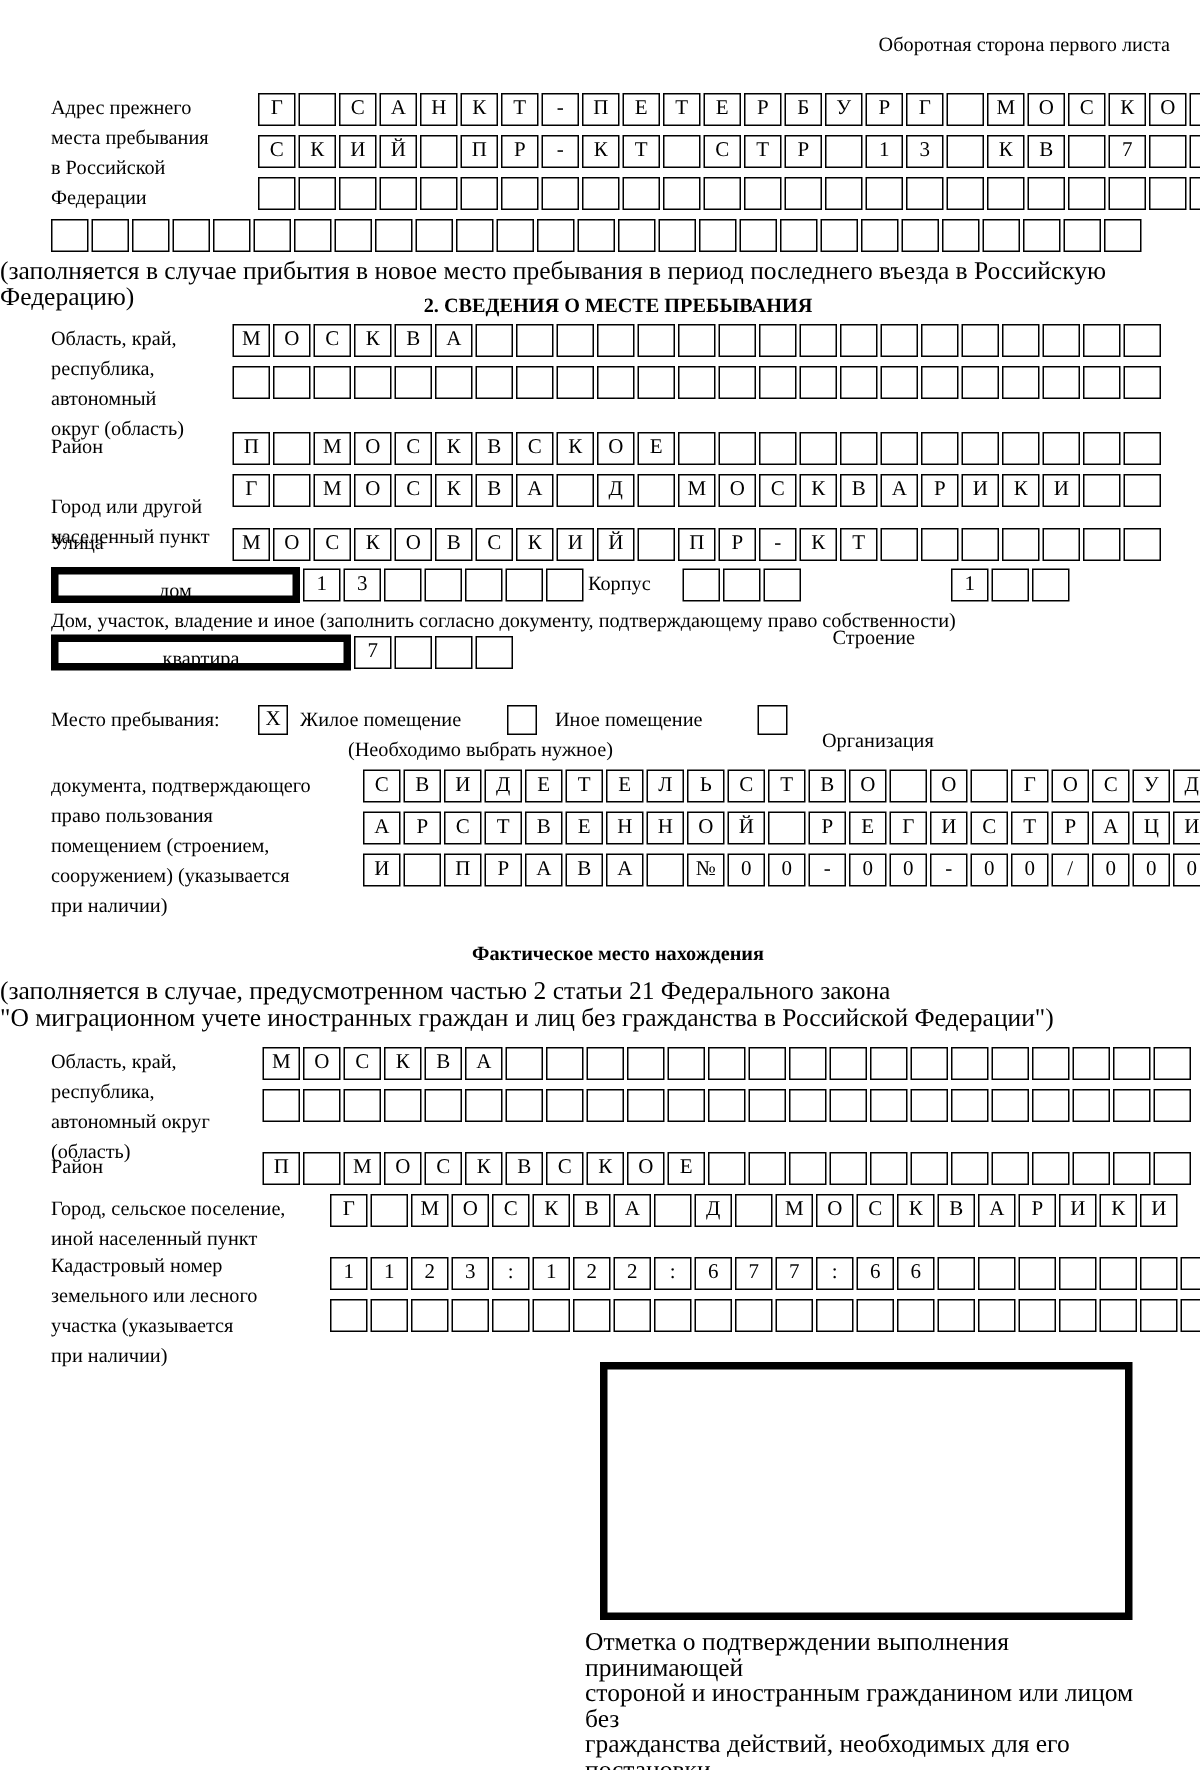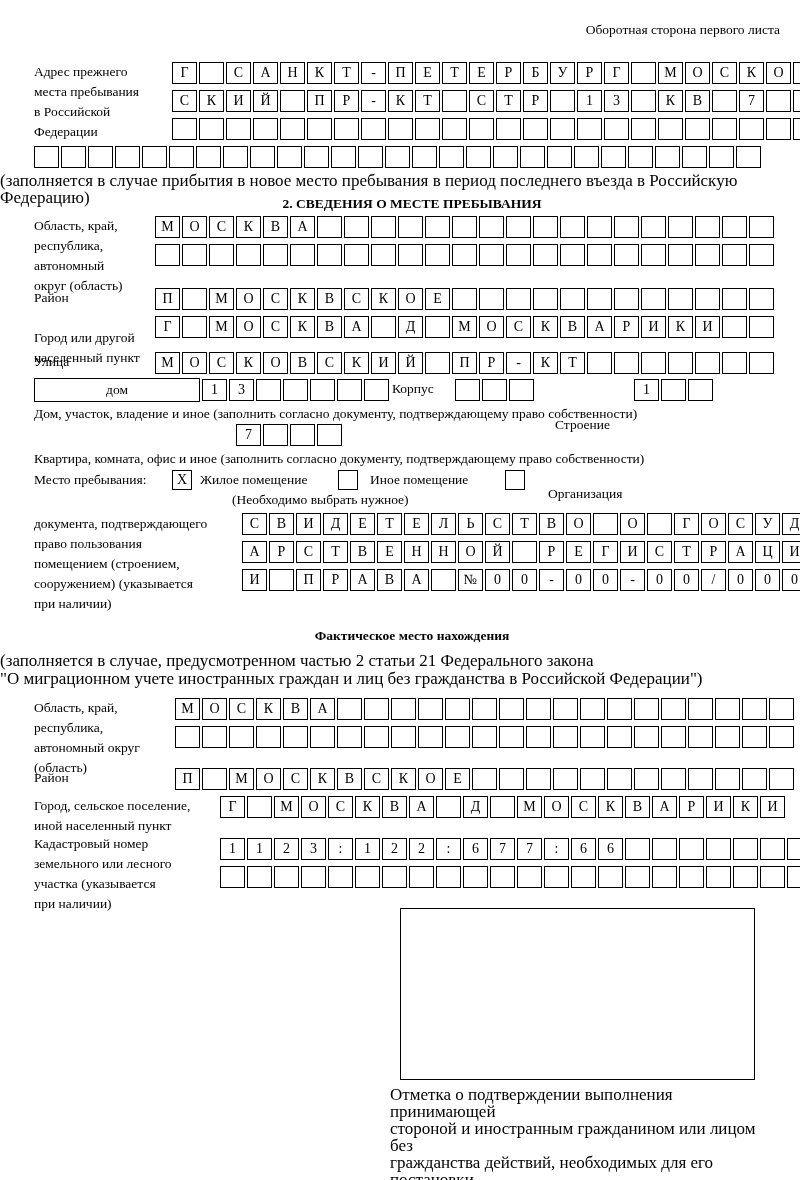--- a/index.html
+++ b/index.html
@@ -73,21 +73,21 @@
     height: 20px;
     border: 1px solid #000;
     box-sizing: border-box;
     text-align: center;
     font-size: 14px;
     line-height: 18px;
     display: inline-block;
   }
   .bigbox {
     position: absolute;
-    border: 1px solid #000000;
+    border: 5px solid #000000;
     box-sizing: border-box;
   }
   .footnote {
     position: absolute;
     font-size: 17px;
     line-height: 17px;
   }
 </style>
 </head>
 <body>
@@ -378,27 +378,27 @@
     <div class="cell"></div>
   </div>
   <div class="labelblock" style="left:555px; top:379px;margin-top:36px;">Строение</div>
   <div class="row cells" style="left:634px; top:379px;">
     <div class="cell">1</div>
     <div class="cell"></div>
     <div class="cell"></div>
   </div>
   <div class="labelblock small" style="left:34px; top:404px;">Дом, участок, владение и иное (заполнить согласно документу, подтверждающему право собственности)</div>
 
+  <div class="bigbox" style="left:34px; top:423px; width:200px; height:24px; line-height:22px; text-align:center; font-size:13.5px;">квартира</div>
   <div class="row cells" style="left:236px; top:424px;">
     <div class="cell">7</div>
     <div class="cell"></div>
     <div class="cell"></div>
     <div class="cell"></div>
   </div>
-  <div class="labelblock small" style="left:34px; top:449px;">Квартира, комната, офис и иное (заполнить согласно документу, подтверждающему право собственности)</div>
 
   <div class="labelblock" style="left:34px; top:470px;">Место пребывания:</div>
   <div style="position:absolute; left:172px; top:470px;" class="chk">Х</div>
   <div class="labelblock" style="left:200px; top:470px;">Жилое помещение</div>
   <div style="position:absolute; left:338px; top:470px;" class="chk"></div>
   <div class="labelblock" style="left:370px; top:470px;">Иное помещение</div>
   <div style="position:absolute; left:505px; top:470px;" class="chk"></div>
   <div class="labelblock" style="left:548px; top:484px;">Организация</div>
   <div class="labelblock small" style="left:232px; top:490px;">(Необходимо выбрать нужное)</div>
 

